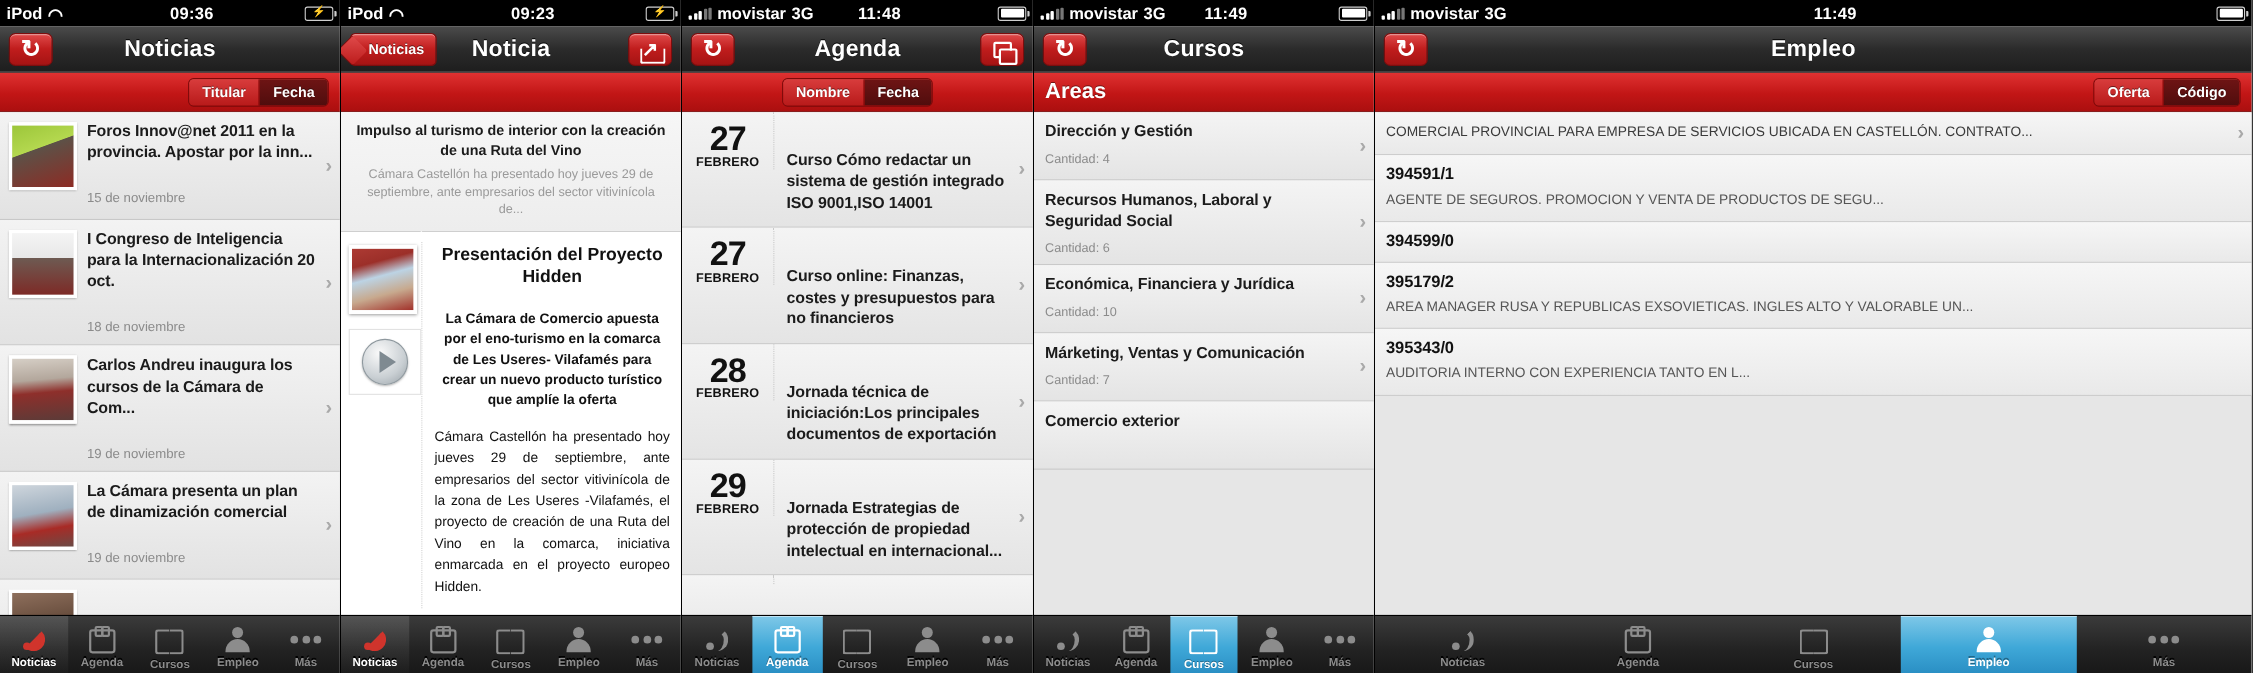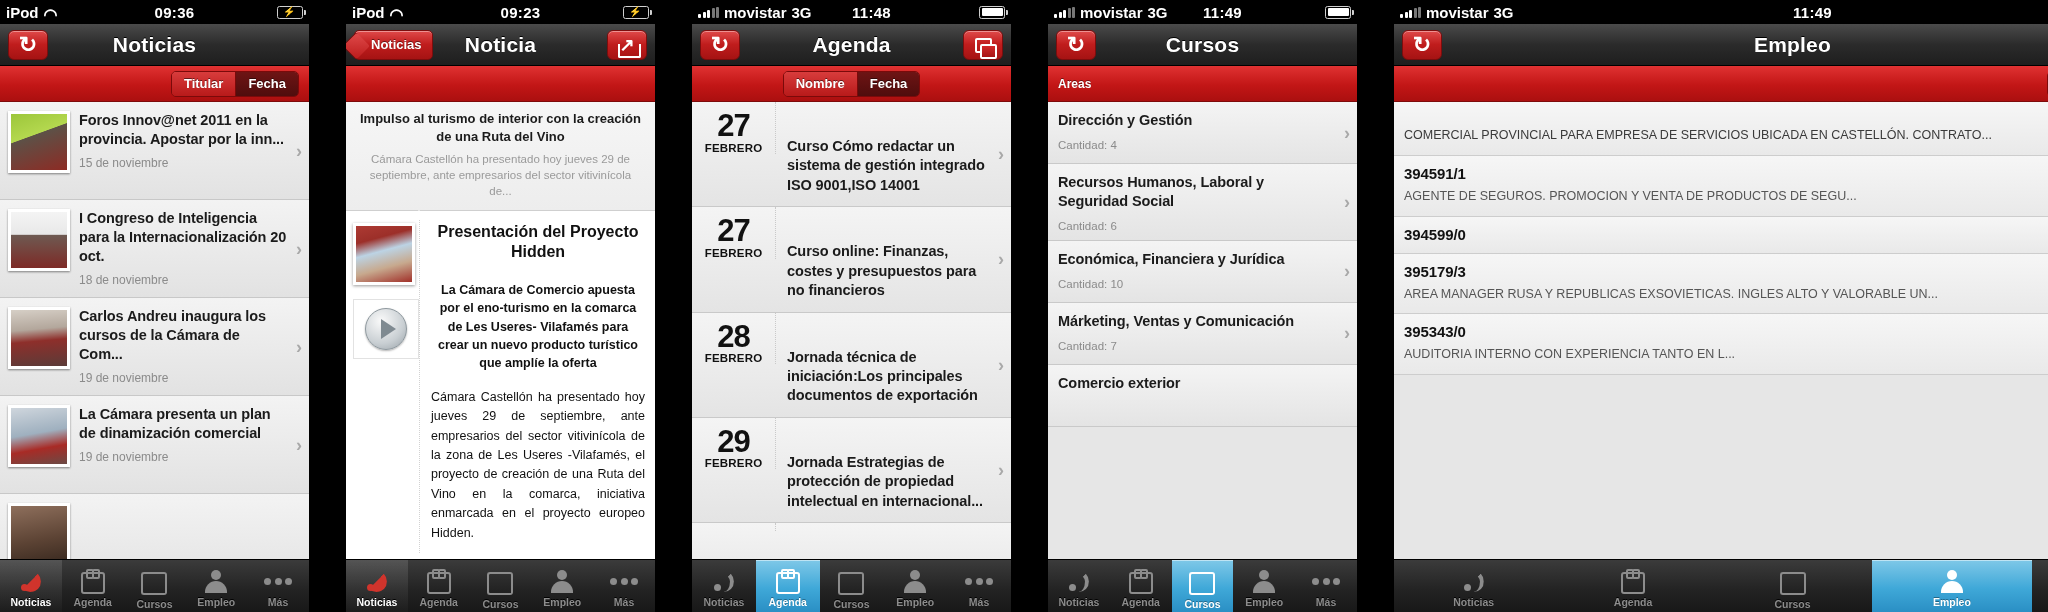--- a/index.html
+++ b/index.html
@@ -1,19 +1,19 @@
 <!DOCTYPE html>
 <html><head>
 <meta charset="utf-8">
 <style>
   * { margin:0; padding:0; box-sizing:border-box; }
   html,body { width:2048px; height:612px; background:#000; overflow:hidden;
               font-family:"Liberation Sans", sans-serif; }
 
-  .strip { display:flex; width:1636px; height:612px;gap:36px; }
+  .strip { display:flex; width:1636px; height:612px; }
   .phone { position:relative; height:612px; overflow:hidden; background:#e9e9e9;
            border-right:1px solid #000; flex:0 0 auto; }
   .p1 { width:310px; } .p2 { width:310px; } .p3 { width:320px; }
   .p4 { width:310px; } .p5 { width:798px; }
 
   
   .statusbar { height:24px; background:#000; color:#fff; display:flex;
                align-items:center; font-size:15px; font-weight:bold;
                padding:0 6px; position:relative; }
   .sb-left { display:flex; align-items:center; gap:5px; white-space:nowrap; }
@@ -70,21 +70,21 @@
   .ico-copy::after { content:""; position:absolute; left:16px; top:13px; width:13px;
             height:11px; border:2px solid #fff; border-radius:2px;
             background:linear-gradient(#cf2a2a,#a81414); }
 
   
   .subbar { height:36px; background:linear-gradient(#e03232,#c21616 55%,#ab0f0f);
             border-bottom:1px solid #7e0b0b; display:flex; align-items:center;
             padding:0 10px; }
   .subbar.plain { justify-content:flex-start; }
   .subbar.segs { justify-content:center; }
-  .subbar-label { color:#fff; font-size:12px; font-weight:bold;
+  .subbar-label { color:#fff; font-size:20px; font-weight:bold;
                   text-shadow:0 -1px 0 rgba(0,0,0,.45); }
   .segctl { display:flex; border:1px solid #7b0a0a; border-radius:5px;
             overflow:hidden; box-shadow:inset 0 1px 0 rgba(255,255,255,.25); }
   .seg { padding:4px 12px 5px; font-size:13px; font-weight:bold; color:#fff;
          text-shadow:0 -1px 0 rgba(0,0,0,.5);
          background:linear-gradient(#d83c3c,#b81a1a); }
   .seg + .seg { border-left:1px solid #7b0a0a; }
   .seg.on { background:linear-gradient(#6e1414,#500d0d); }
   .subbar.right { justify-content:flex-end; }
 
@@ -100,21 +100,21 @@
            box-shadow:0 1px 2px rgba(0,0,0,.45); background:#7a6b62;
            position:relative; overflow:hidden; }
   .thumb.t1 { background:linear-gradient(160deg,#9cc63a 0%,#b4d84f 38%,#5d5147 39%,#8d2b24 100%); }
   .thumb.t2 { background:linear-gradient(180deg,#f4f4f4 0%,#e8e8e8 40%,#6e5a52 41%,#7d2a26 100%); }
   .thumb.t3 { background:linear-gradient(175deg,#d6cfc6 0%,#b3a79c 35%,#8e2f2b 55%,#5b3b38 100%); }
   .thumb.t4 { background:linear-gradient(170deg,#cfd6dd 0%,#9fb0bf 45%,#a82b26 70%,#6b4a45 100%); }
   .thumb.t5 { background:linear-gradient(170deg,#8e6f5c 0%,#5c4334 60%,#3a2a20 100%); }
   .news-txt { flex:1; min-width:0; padding-right:14px; }
   .news-title { font-size:14.5px; font-weight:bold; color:#1b1b1b; line-height:1.32;
                 letter-spacing:-.1px; }
-  .news-date { font-size:12px; color:#8b8b8b; margin-top:7px; }
+  .news-date { font-size:12px; color:#8b8b8b; margin-top:24px; }
   .chev { position:absolute; right:7px; top:50%; transform:translateY(-50%);
           color:#a9a9a9; font-size:18px; font-weight:bold; }
 
   
   .art-head { background:linear-gradient(#f6f6f6,#ededed); padding:8px 12px 10px;
               border-bottom:1px solid #cfcfcf; text-align:center; }
   .art-title { font-size:13px; font-weight:bold; color:#1b1b1b; line-height:1.35; }
   .art-sub { font-size:11.5px; color:#9a9a9a; line-height:1.38; margin-top:7px; }
   .art-body { background:#fff; display:flex; position:relative; padding-top:7px; }
   .art-caret { position:absolute; left:64px; top:-1px; width:0; height:0;
@@ -157,21 +157,21 @@
             padding:9px 24px 8px 10px; position:relative; min-height:62px; }
   .cu-name { font-size:14.5px; font-weight:bold; color:#1b1b1b; line-height:1.3;
              letter-spacing:-.1px; }
   .cu-qty { font-size:11.5px; color:#8b8b8b; margin-top:9px; }
 
   
   .em-row { background:linear-gradient(#f6f6f6,#e9e9e9); border-bottom:1px solid #cdcdcd;
             padding:9px 26px 10px 10px; position:relative; }
   .em-code { font-size:15px; font-weight:bold; color:#111; letter-spacing:-.1px; }
   .em-desc { font-size:12.5px; color:#555; line-height:1.42; margin-top:6px; }
-  .em-row.first .em-desc { margin-top:16px; color:#3a3a3a; }
+  .em-row.first .em-desc { margin-top:1px; color:#3a3a3a; }
 
   
   .tabbar { position:absolute; left:0; right:0; bottom:0; height:53px;
             background:linear-gradient(#3b3b3b,#222 60%,#181818);
             border-top:1px solid #000; display:flex; }
   .tab { flex:1; display:flex; flex-direction:column; align-items:center;
          justify-content:center; gap:2px; padding-top:4px; position:relative; }
   .tab.on { background:linear-gradient(rgba(255,255,255,.13),rgba(255,255,255,.02)); }
   .tab.on.blue { background:linear-gradient(#7fc8e8,#3fa8d8 55%,#2a8fc4);
                  box-shadow:inset 0 1px 0 rgba(255,255,255,.5); }
@@ -610,21 +610,21 @@
         <span class="chev">›</span>
       </div>
       <div class="em-row">
         <div class="em-code">394591/1</div>
         <div class="em-desc">AGENTE DE SEGUROS. PROMOCION Y VENTA DE PRODUCTOS DE SEGU...</div>
       </div>
       <div class="em-row">
         <div class="em-code">394599/0</div>
       </div>
       <div class="em-row">
-        <div class="em-code">395179/3</div>
+        <div class="em-code">395179/2</div>
         <div class="em-desc">AREA MANAGER RUSA Y REPUBLICAS EXSOVIETICAS. INGLES ALTO Y VALORABLE UN...</div>
       </div>
       <div class="em-row">
         <div class="em-code">395343/0</div>
         <div class="em-desc">AUDITORIA INTERNO CON EXPERIENCIA TANTO EN L...</div>
       </div>
     </div>
 
     <div class="tabbar">
       <div class="tab">

